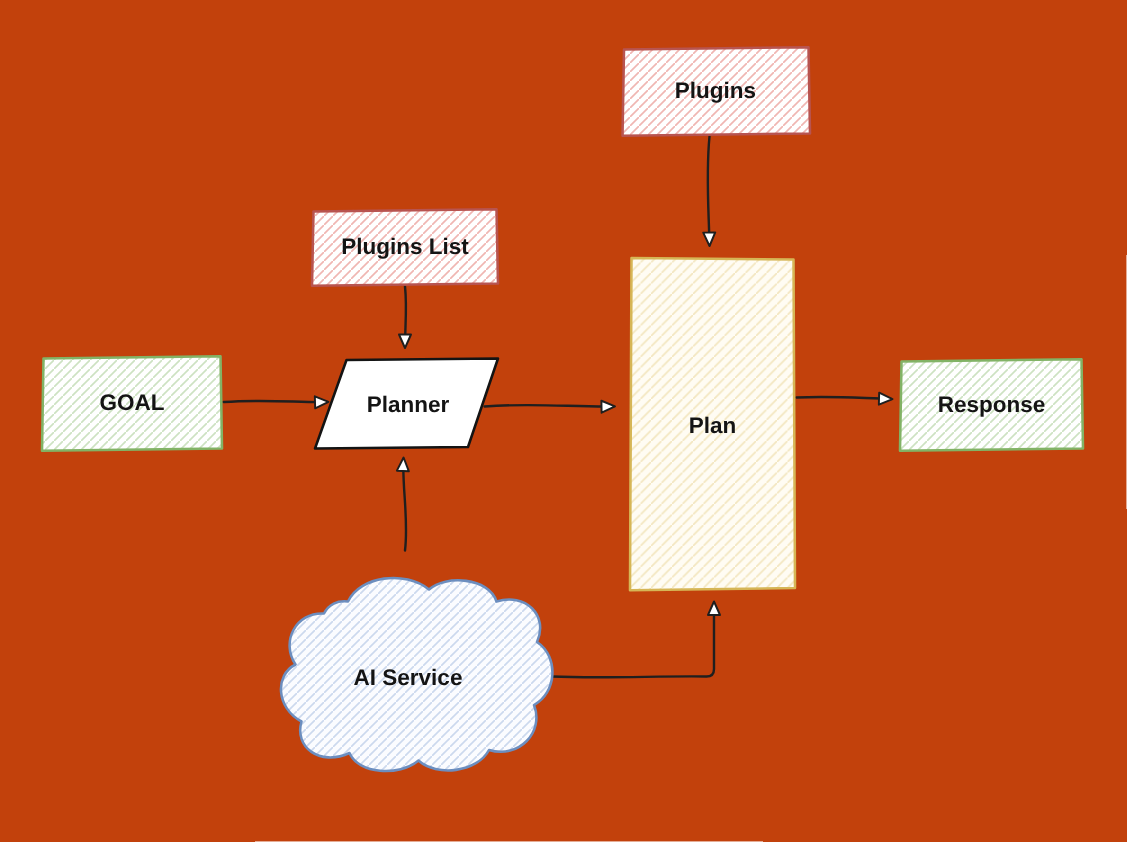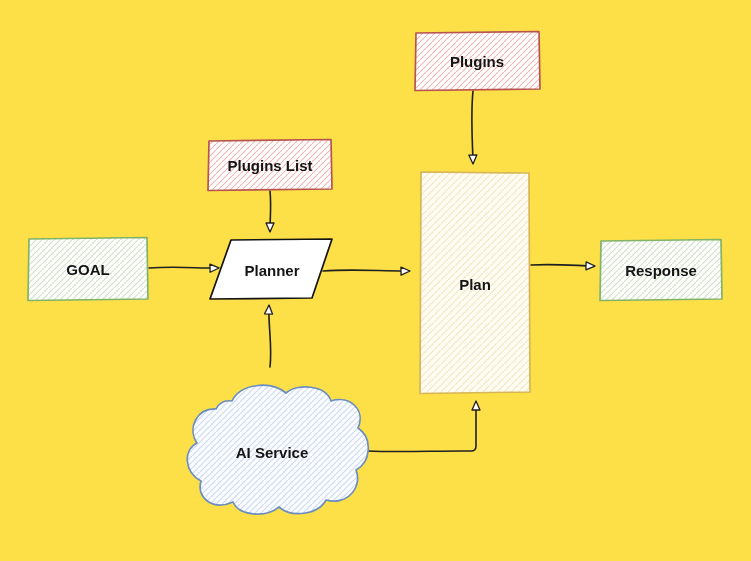--- a/index.html
+++ b/index.html
@@ -5,21 +5,21 @@
   html, body {
     margin: 0;
     padding: 0;
     background: #ffffff;
     font-family: "Liberation Sans", sans-serif;
   }
   .canvas-wrap {
     position: relative;
     width: 751px;
     height: 561px;
-    background: #fde047;
+    background: #c2410c;
     overflow: hidden;
   }
   svg { display: block; }
   .node-label {
     font-family: "Liberation Sans", sans-serif;
     font-weight: 700;
     font-size: 15px;
     fill: #141414;
     text-anchor: middle;
   }

